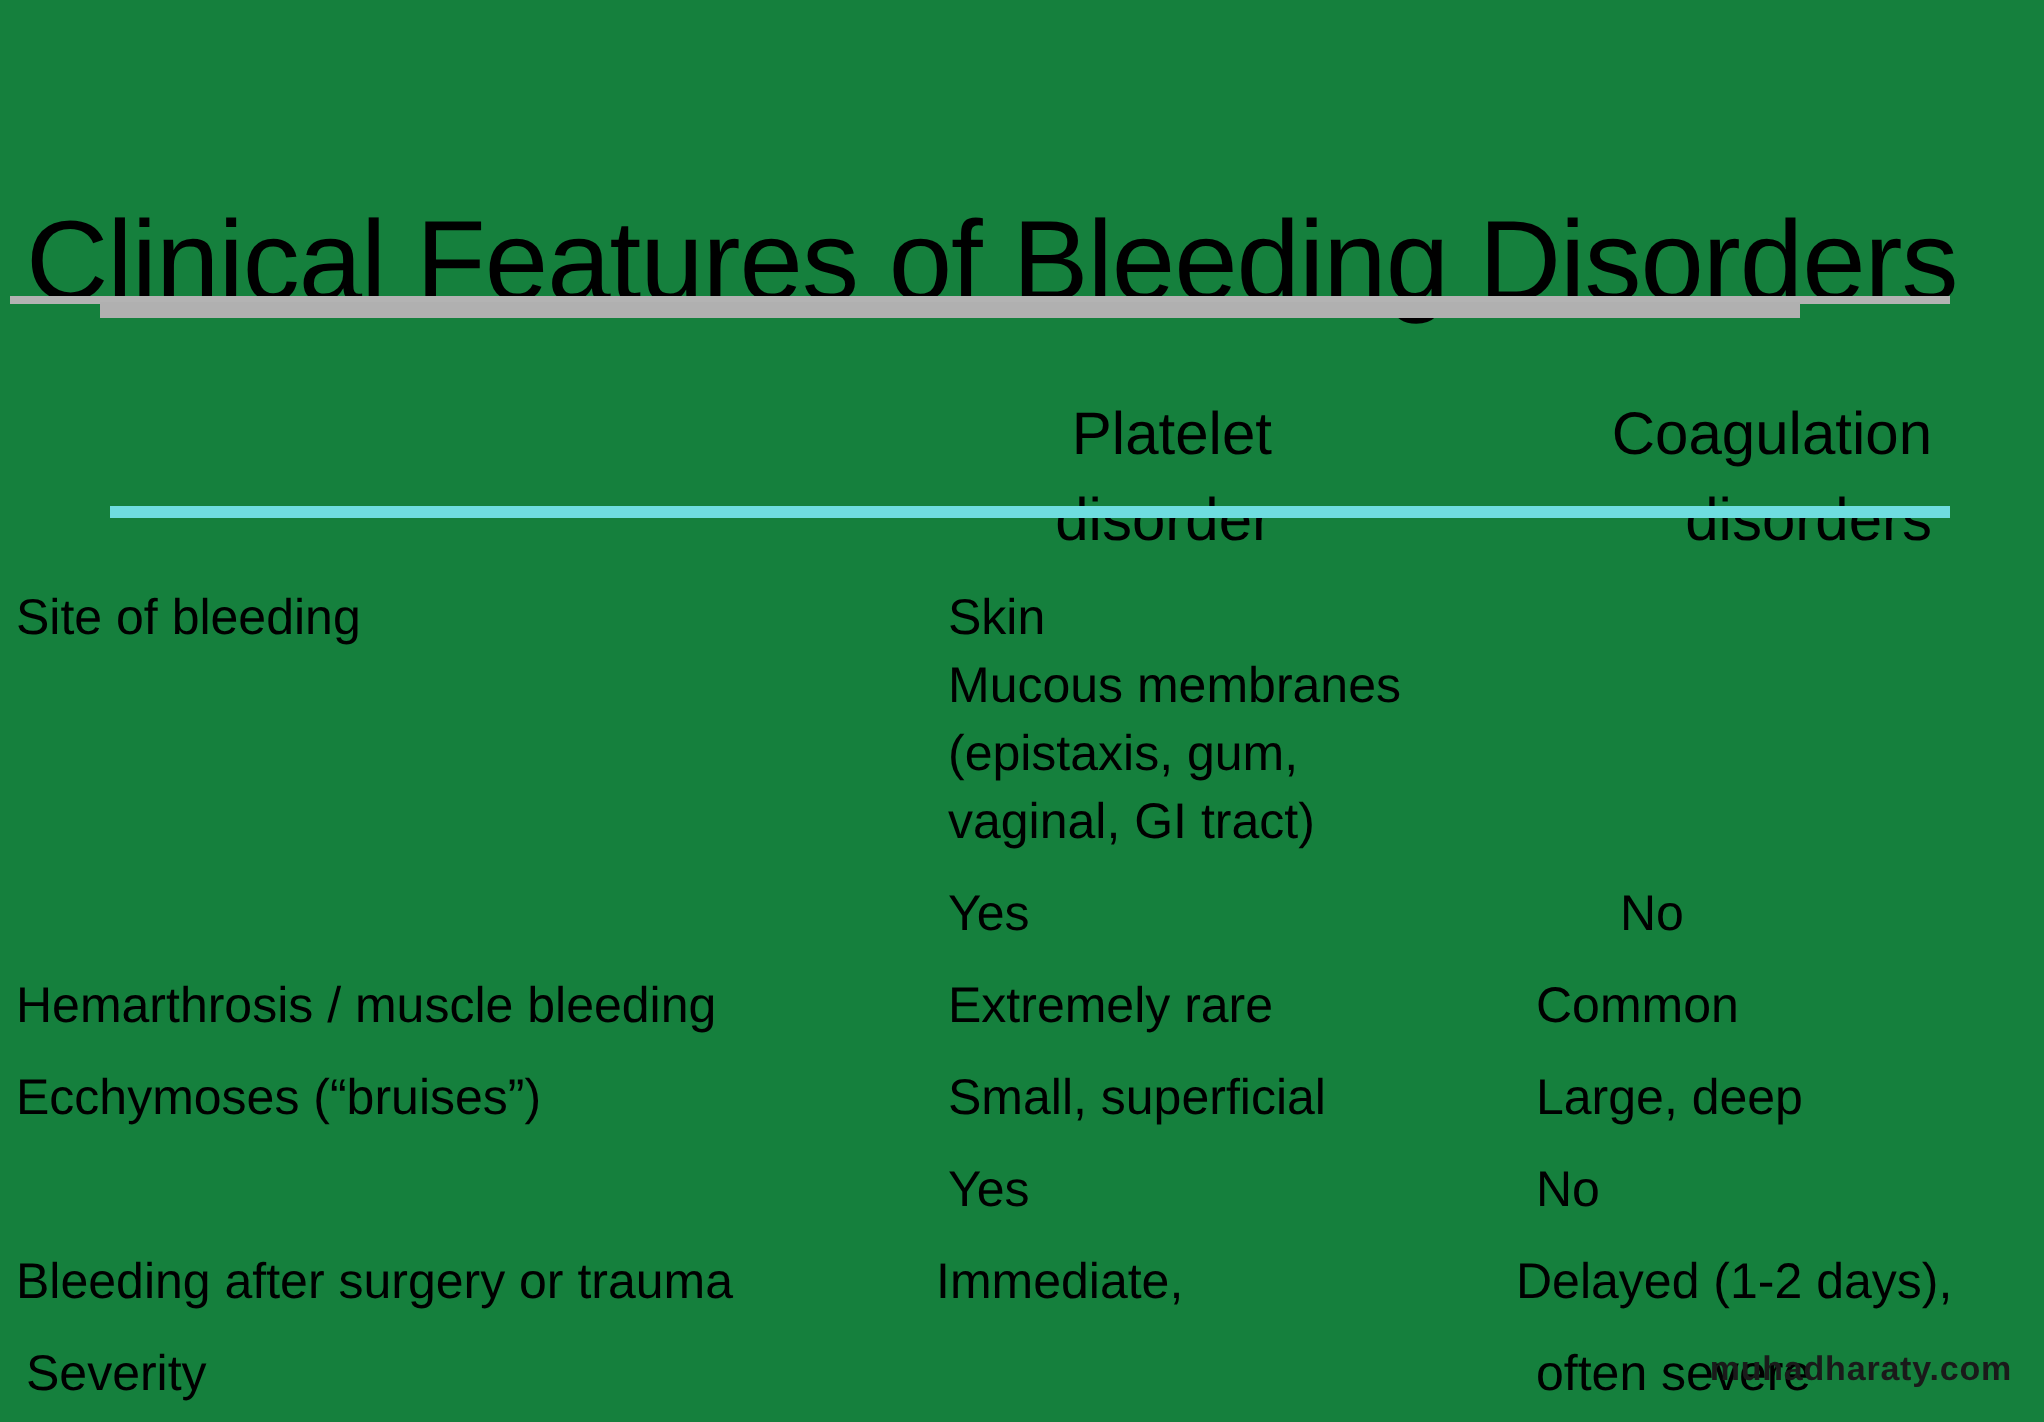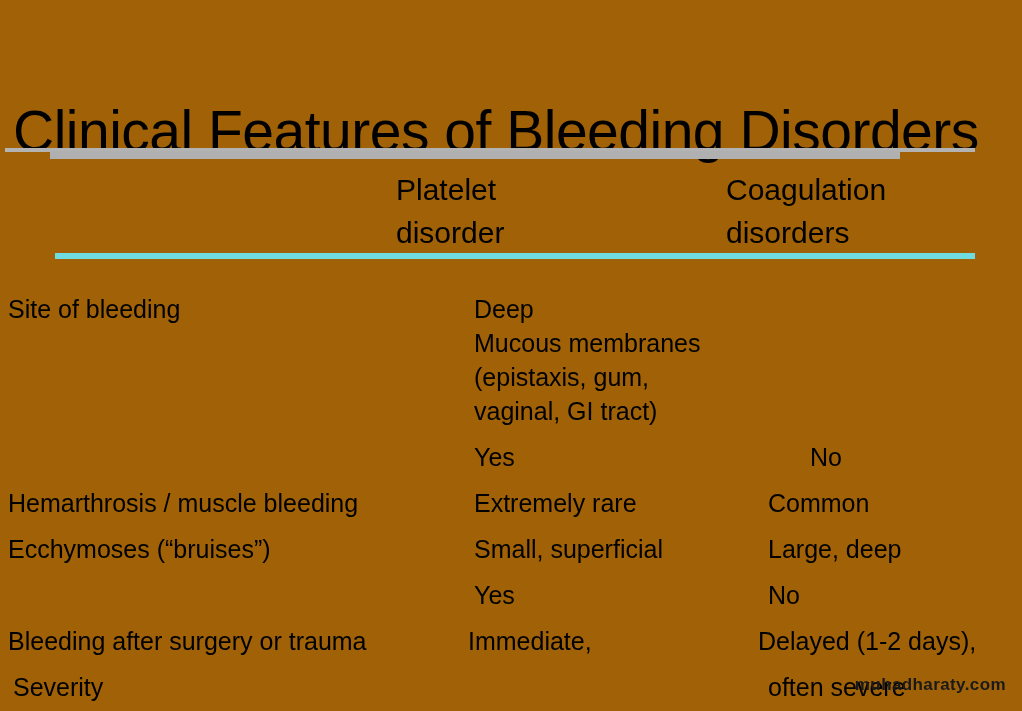--- a/index.html
+++ b/index.html
@@ -8,21 +8,21 @@
     background: #ffffff;
   }
   body {
     font-family: "Liberation Sans", sans-serif;
     color: #000000;
   }
   .slide {
     position: relative;
     width: 1022px;
     height: 711px;
-    background: #a16207;
+    background: #15803d;
     overflow: hidden;
   }
 
   
   .slide-title {
     position: absolute;
     left: 13px;
     top: 62px;
     font-size: 57px;
     line-height: 62px;
@@ -66,21 +66,22 @@
     height: 6px;
     background: #6fdde0;
   }
 
   
   .col-head {
     position: absolute;
     font-size: 30px;
     line-height: 43px;
     white-space: pre;
-    text-align: left;
+    text-align: right;
+    margin-top: 28px;
   }
   .col-head.platelet {
     left: 396px;
     top: 168px;
     width: 240px;
   }
   .col-head.coag {
     left: 726px;
     top: 168px;
     width: 240px;
@@ -179,21 +180,21 @@
 
   <div class="col-head coag">Coagulation
 disorders</div>
 
   <div class="rule-cyan"></div>
 
   <div class="table-body">
 
     <div class="trow r0">
       <div class="cell c-label">Site of bleeding</div>
-      <div class="cell c-plt">Deep
+      <div class="cell c-plt">Skin
  Mucous membranes
  (epistaxis,  gum,
  vaginal,  GI tract)</div>
     </div>
 
     <div class="trow r1">
       <div class="cell c-plt">Yes</div>
       <div class="cell c-coag">No</div>
     </div>
 

